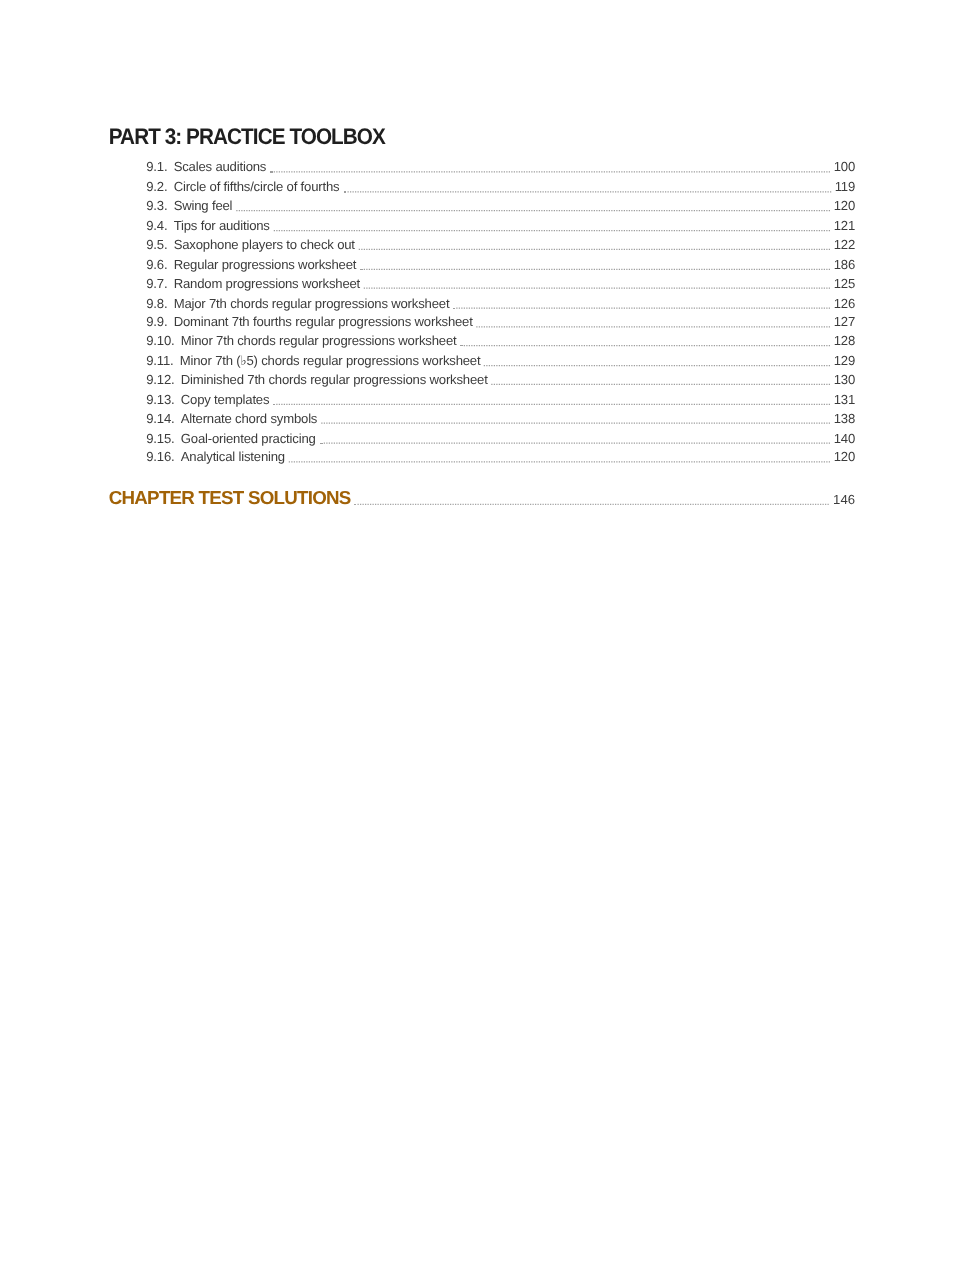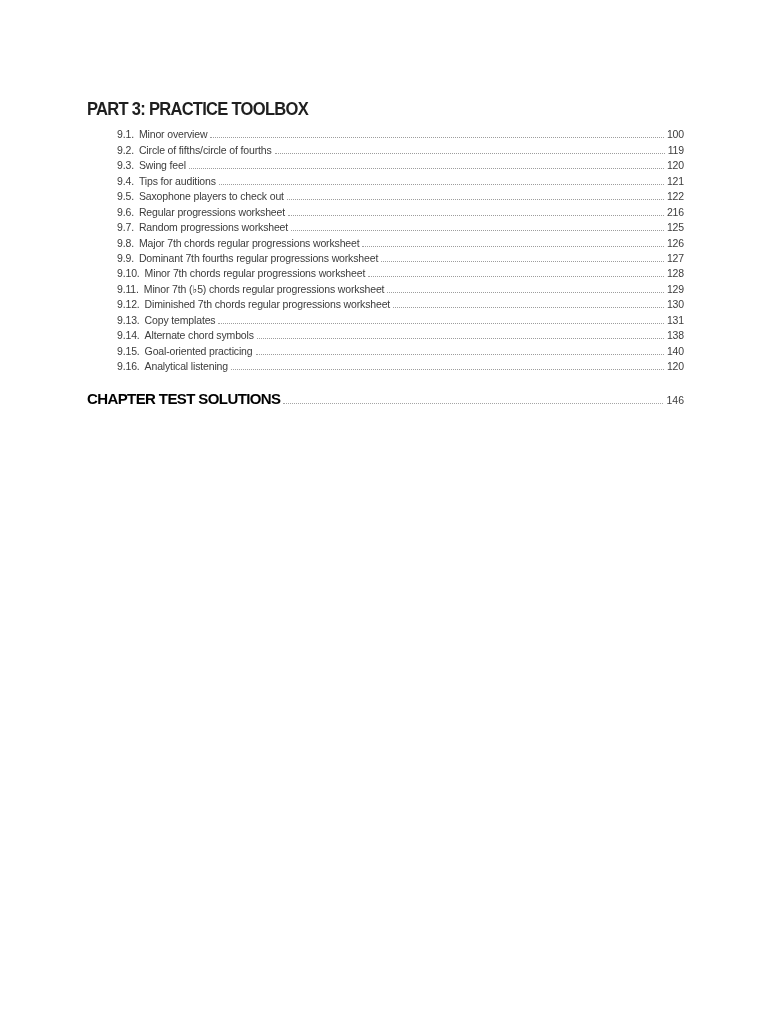--- a/index.html
+++ b/index.html
@@ -51,21 +51,21 @@
   .solutions-row {
     display: flex;
     align-items: flex-end;
     margin-top: 16px;
     height: 18px;
   }
   .solutions-title {
     font-size: 15px;
     font-weight: bold;
     letter-spacing: -0.6px;
-    color: #000000;
+    color: #a16207;
     line-height: 15px;
     white-space: nowrap;
   }
   .solutions-row .leader { border-bottom-color: #a5a5a5; }
   .solutions-page {
     font-size: 10.5px;
     color: #3c3c3c;
     line-height: 12px;
   }
   .toc-page { white-space: nowrap; }
@@ -74,21 +74,21 @@
 <body>
 
 <div class="page">
   <div class="content">
 
     <h1 class="part-title">PART 3: PRACTICE TOOLBOX</h1>
 
     <div class="toc">
         <div class="toc-row">
           <span class="toc-num">9.1.</span>
-          <span class="toc-title">Minor overview</span>
+          <span class="toc-title">Scales auditions</span>
           <span class="leader"></span>
           <span class="toc-page">100</span>
         </div>
         <div class="toc-row">
           <span class="toc-num">9.2.</span>
           <span class="toc-title">Circle of fifths/circle of fourths</span>
           <span class="leader"></span>
           <span class="toc-page">119</span>
         </div>
         <div class="toc-row">
@@ -106,21 +106,21 @@
         <div class="toc-row">
           <span class="toc-num">9.5.</span>
           <span class="toc-title">Saxophone players to check out</span>
           <span class="leader"></span>
           <span class="toc-page">122</span>
         </div>
         <div class="toc-row">
           <span class="toc-num">9.6.</span>
           <span class="toc-title">Regular progressions worksheet</span>
           <span class="leader"></span>
-          <span class="toc-page">216</span>
+          <span class="toc-page">186</span>
         </div>
         <div class="toc-row">
           <span class="toc-num">9.7.</span>
           <span class="toc-title">Random progressions worksheet</span>
           <span class="leader"></span>
           <span class="toc-page">125</span>
         </div>
         <div class="toc-row">
           <span class="toc-num">9.8.</span>
           <span class="toc-title">Major 7th chords regular progressions worksheet</span>

